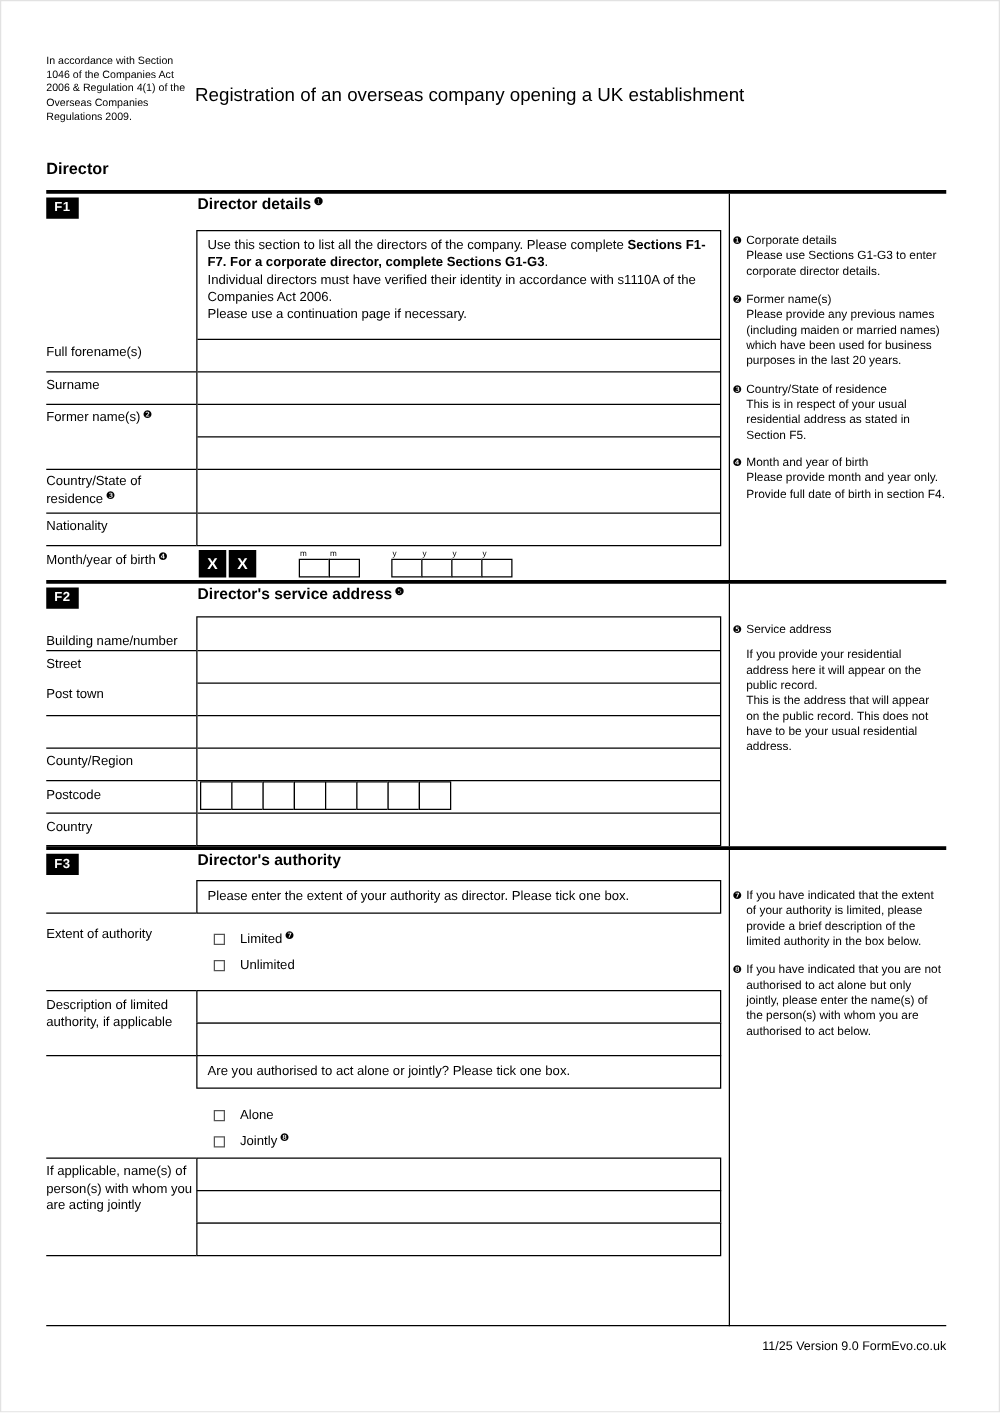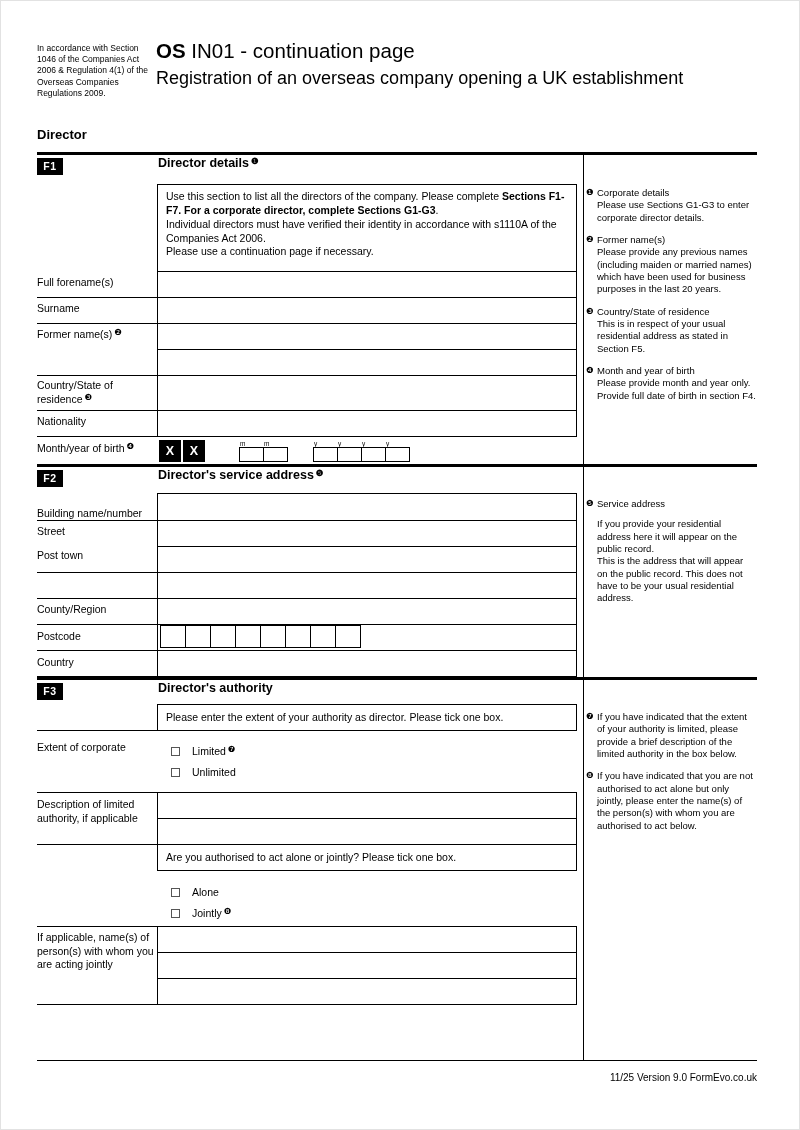--- a/index.html
+++ b/index.html
@@ -5,21 +5,21 @@
   *{margin:0;padding:0;box-sizing:border-box;}
   html,body{background:#ffffff;}
   .page{position:relative;width:800px;height:1130px;background:#fff;color:#000;
         font-family:"Liberation Sans",sans-serif;overflow:hidden;border:1px solid #e2e2e2;}
   .abs{position:absolute;}
 
   
   .compliance{left:36px;top:42px;width:116px;font-size:8.5px;line-height:1.32;}
   .form-title{left:155px;top:38px;font-size:20.5px;}
   .form-title .code{font-weight:bold;}
-  .form-subtitle{left:155px;top:67px;font-size:18px;}
+  .form-subtitle{left:155px;top:67px;font-size:15px;}
   .group-heading{left:36px;top:126px;font-size:13px;font-weight:bold;}
   .footer{left:456px;top:1071px;width:300px;text-align:right;font-size:10px;}
 
   
   .bar{left:36px;width:720px;height:3px;background:#000;}
   .bar-f1{top:151px}.bar-f2{top:463px}.bar-f3{top:676px}
   .badge{left:36px;width:26px;height:17px;background:#000;color:#fff;font-size:10.5px;
          font-weight:bold;text-align:center;line-height:17px;letter-spacing:.5px;}
   .bg-f1{top:157px}.bg-f2{top:469px}.bg-f3{top:682px}
   .sec-title{left:157px;font-size:12.5px;font-weight:bold;}
@@ -87,24 +87,20 @@
   .cb-label{font-size:10.5px;}
   .cl-limited{left:191px;top:744px}.cl-unlimited{left:191px;top:765px}
   .cl-alone{left:191px;top:885px}.cl-jointly{left:191px;top:906px}
 </style>
 </head>
 <body>
 
 <div class="page">
 
   <div class="abs compliance">In accordance with Section 1046 of the Companies Act 2006 &amp; Regulation 4(1) of the Overseas Companies Regulations 2009.</div>
-  <div class="abs form-title">
-    <span class="code">OS</span>
-    <span>IN01 - continuation page</span>
-  </div>
   <div class="abs form-subtitle">Registration of an overseas company opening a UK establishment</div>
   <div class="abs group-heading">Director</div>
 
   <div class="abs bar bar-f1"></div>
   <div class="abs badge bg-f1">F1</div>
   <div class="abs sec-title st-f1">
     <span>Director details</span><span class="sup">❶</span>
   </div>
   <div class="abs vline vl-f1"></div>
 
@@ -268,21 +264,21 @@
   </div>
   <div class="abs cb cb-unlimited"></div>
   <div class="abs cb-label cl-unlimited">Unlimited</div>
   <div class="abs cb cb-alone"></div>
   <div class="abs cb-label cl-alone">Alone</div>
   <div class="abs cb cb-jointly"></div>
   <div class="abs cb-label cl-jointly">
     <span>Jointly</span><span class="sup">❽</span>
   </div>
 
-  <div class="abs label lb-extent">Extent of corporate</div>
+  <div class="abs label lb-extent">Extent of authority</div>
   <div class="abs label lb-desc">Description of limited authority, if applicable</div>
   <div class="abs label lb-joint">If applicable, name(s) of person(s) with whom you are acting jointly</div>
 
   <div class="abs label-line ll-729"></div>
   <div class="abs label-line ll-791"></div>
   <div class="abs label-line ll-843"></div>
   <div class="abs label-line ll-925"></div>
   <div class="abs label-line ll-1003"></div>
 
   <div class="abs notes f3-notes">

